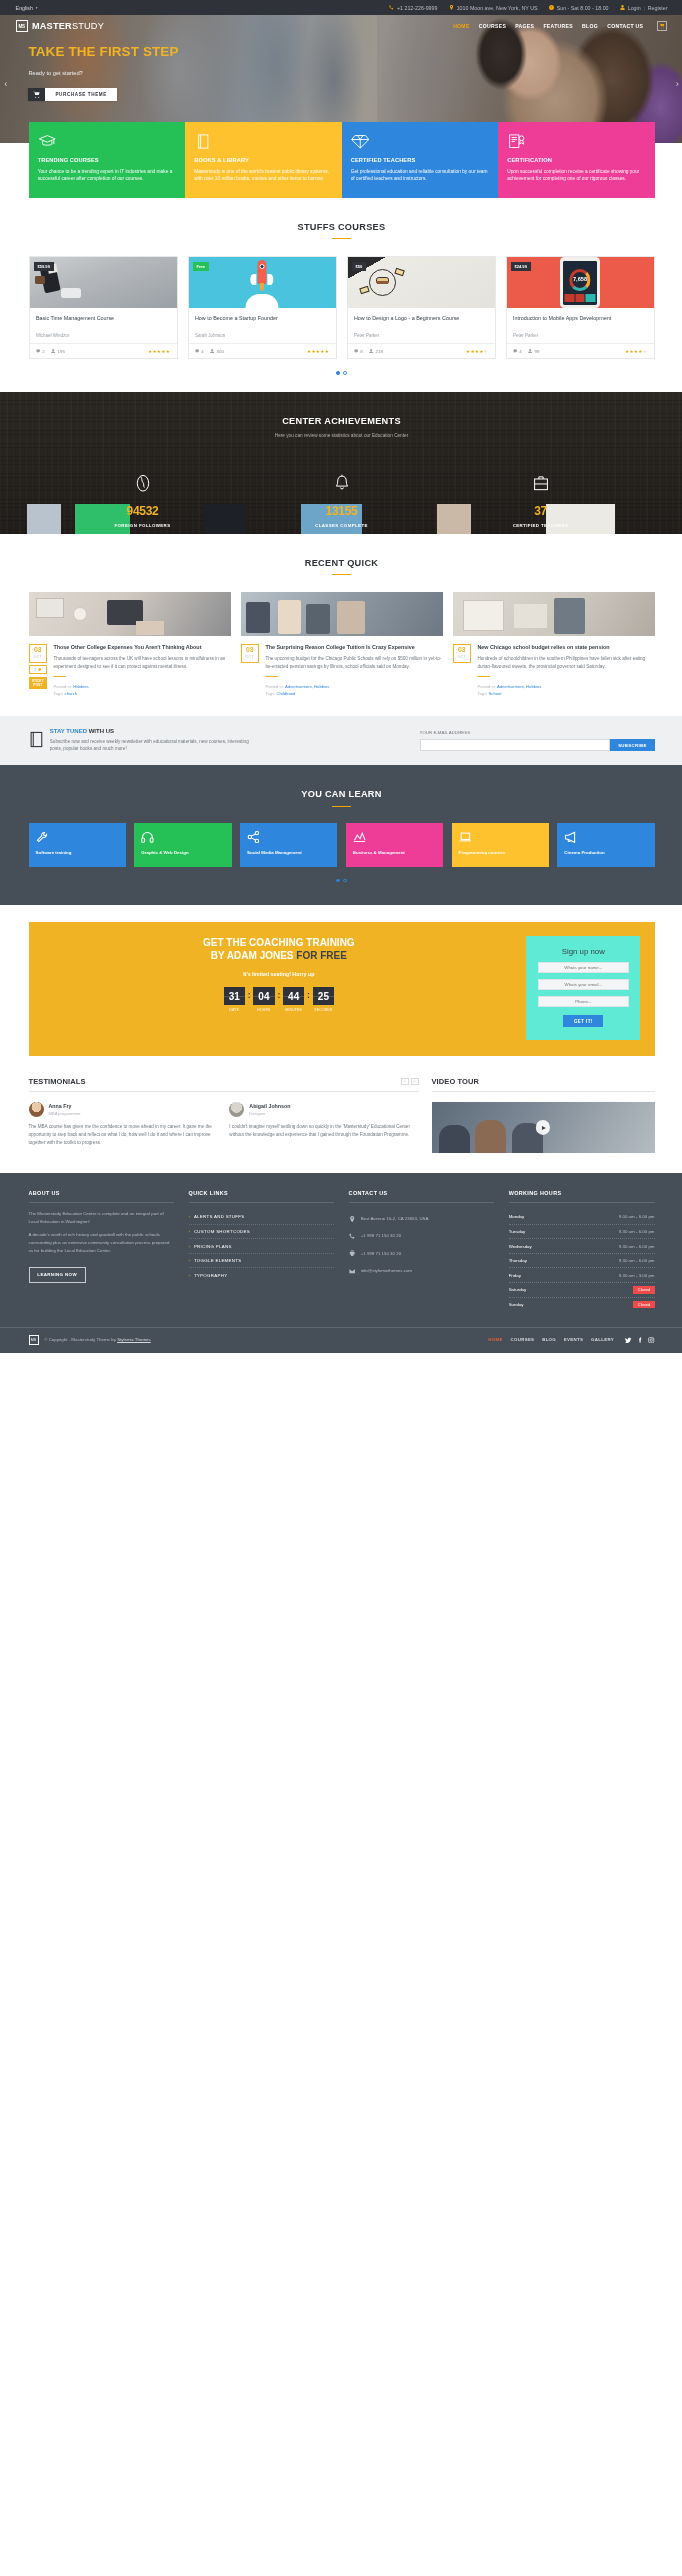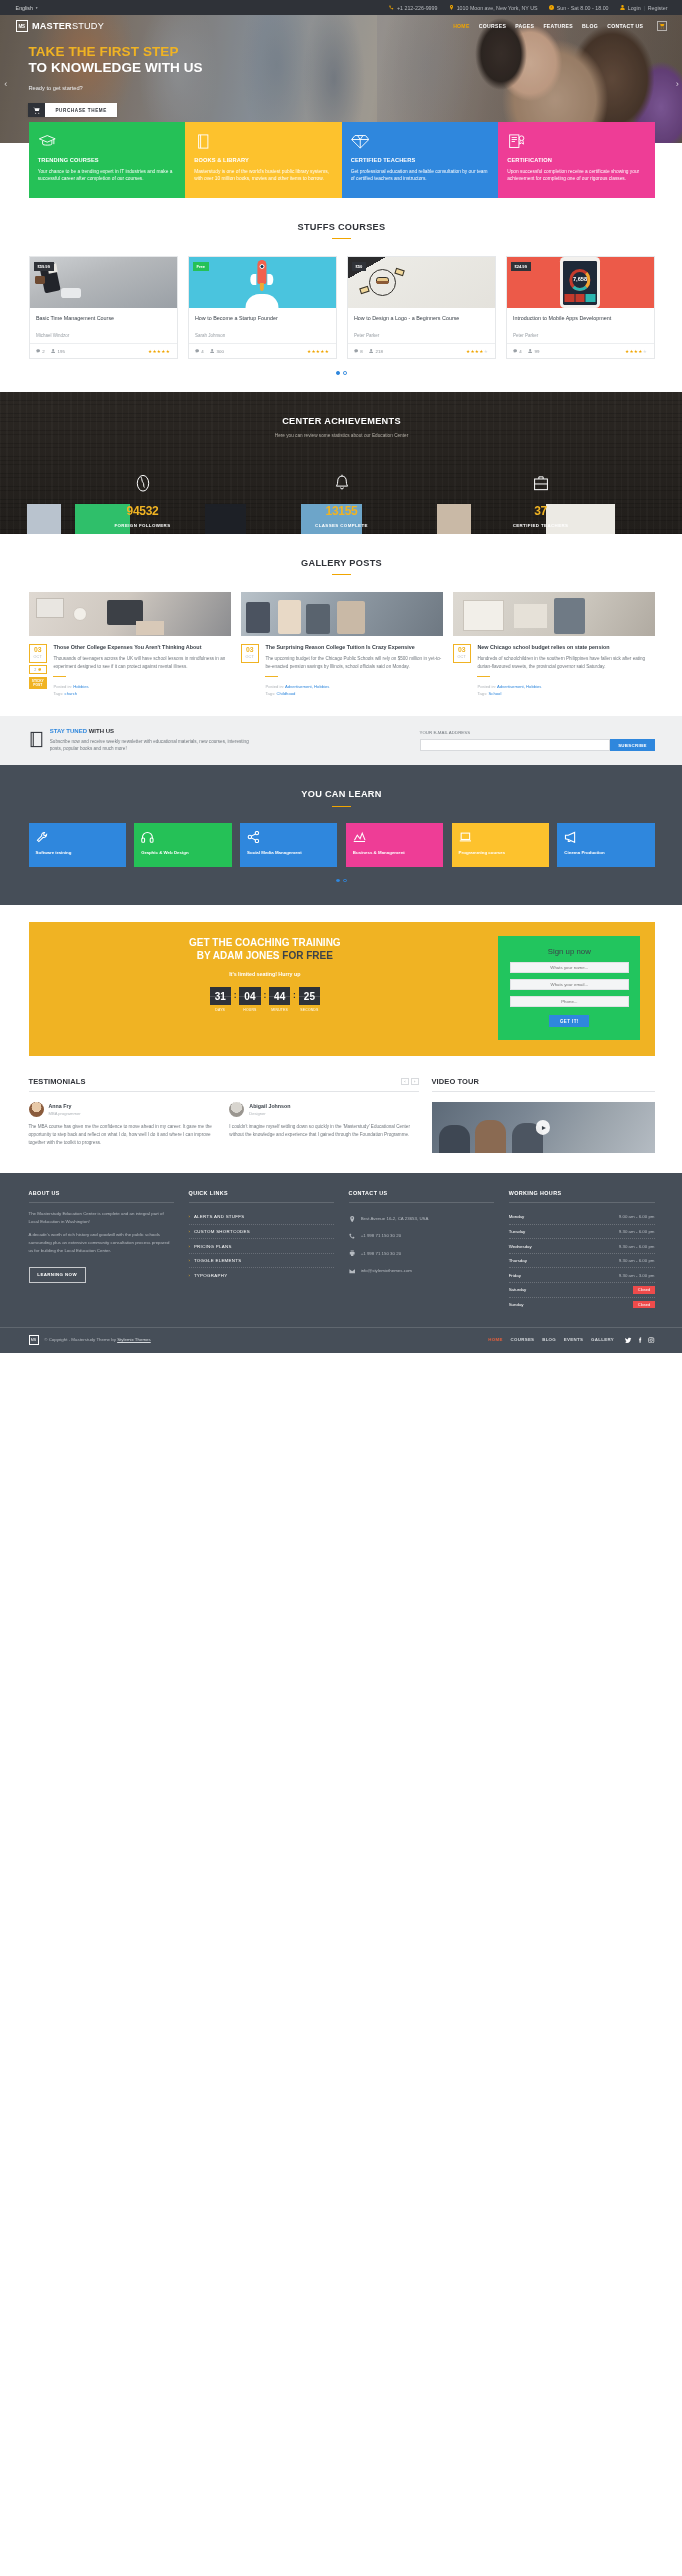--- a/index.html
+++ b/index.html
@@ -187,21 +187,21 @@
   .coach-l .sub { font-size:5.3px; font-weight:bold; margin-top:8.5px; color:#fff;}
   .timer { display:flex; justify-content:center; align-items:flex-start; gap:2.8px; margin-top:10px; }
   .tcell { text-align:center; }
   .tcell .num { background:#2f3238; color:#fff; font-size:10px; font-weight:bold;
                 width:21.3px; height:18.5px; display:flex; align-items:center;
                 justify-content:center; position:relative; }
   .tcell .num::after { content:""; position:absolute; left:0; right:0; top:50%;
                        height:0.7px; background:rgba(255,255,255,.16); }
   .tcell .cap { font-size:3.4px; color:#fff; margin-top:2.8px; letter-spacing:0.2px; }
   .tcolon { color:#2f3238; font-size:8.5px; font-weight:bold; padding-top:3.6px; }
-  .signup { width:142px; background:#22c55e; padding:10.7px 11.4px 12.8px; text-align:center; }
+  .signup { width:114px; background:#5eead4; padding:10.7px 11.4px 12.8px; text-align:center; }
   .signup h4 { font-size:7.8px; color:#3b424a; font-weight:normal; }
   .signup input { width:100%; height:11.4px; border:0.7px solid #e0e2e5; background:#f4f5f6;
                   margin-top:5.7px; font-size:4.4px; padding:0 5px; text-align:center;
                   color:#a7acb1; font-family:"Liberation Sans",sans-serif; }
   .signup button { margin-top:7.8px; background:#2f87dd; color:#fff; border:none;
                    font-size:4.5px; font-weight:bold; padding:3.6px 10.7px; letter-spacing:0.4px;
                    cursor:pointer; font-family:"Liberation Sans",sans-serif; }
 
   
   .tv { display:flex; gap:12.8px; width:626px; margin:21.3px auto 0; padding-bottom:20px; }
@@ -321,21 +321,20 @@
   </div>
 
   <div class="hero">
     <div class="blurlayer"></div>
     <div class="girl"></div>
     <div class="shade"></div>
     <span class="hero-arrow l">‹</span>
     <span class="hero-arrow r">›</span>
     <div class="hero-content">
       <h1>TAKE THE FIRST STEP</h1>
-      <h2>TO KNOWLEDGE WITH US</h2>
       <p>Ready to get started?</p>
       <div class="btn-purchase">
         <div class="ic">
           <svg viewBox="0 0 16 16">
               <path d="M0 1h3l2 8h8l2-6H5M6 13a1.2 1.2 0 100 2.4A1.2 1.2 0 006 13zm7 0a1.2 1.2 0 100 2.4 1.2 1.2 0 000-2.4z"></path>
             </svg>
         </div>
         <div class="lb">PURCHASE THEME</div>
       </div>
     </div>
@@ -564,21 +563,21 @@
     <div class="deskstuff" style="background:
            linear-gradient(90deg,transparent 4%,#b9c3ce 4%,#b9c3ce 9%,transparent 9%),
            linear-gradient(90deg,transparent 11%,#2fbf6a 11%,#2fbf6a 19%,transparent 19%),
            linear-gradient(90deg,transparent 30%,#1d2026 30%,#1d2026 36%,transparent 36%),
            linear-gradient(90deg,transparent 44%,#6da5c9 44%,#6da5c9 53%,transparent 53%),
            linear-gradient(90deg,transparent 64%,#c9b9a6 64%,#c9b9a6 69%,transparent 69%),
            linear-gradient(90deg,transparent 80%,#eceae4 80%,#eceae4 90%,transparent 90%);"></div>
   </div>
 
   <div>
-    <div class="sec-title">GALLERY POSTS</div>
+    <div class="sec-title">RECENT QUICK</div>
     <div class="tdash"></div>
     <div class="posts">
 
       <div class="post">
         <div class="pthumb" style="background:linear-gradient(120deg,#dfd9d2 0%,#cfc8c0 45%,#8c8d90 100%);">
           <div style="position:absolute;left:7.1px;top:5.7px;width:28.4px;height:20px;background:#e9e6e1;border:0.7px solid #c3bdb5;"></div>
           <div style="position:absolute;left:44px;top:14.2px;width:14.2px;height:14.2px;border-radius:50%;background:#f2efe9;border:1.4px solid #cfc8c0;"></div>
           <div style="position:absolute;left:78px;top:7.1px;width:36px;height:25.6px;background:#3c4046;border-radius:2.1px;"></div>
           <div style="position:absolute;left:107px;top:28.4px;width:28.4px;height:14.2px;background:#d8c9b8;"></div>
         </div>

